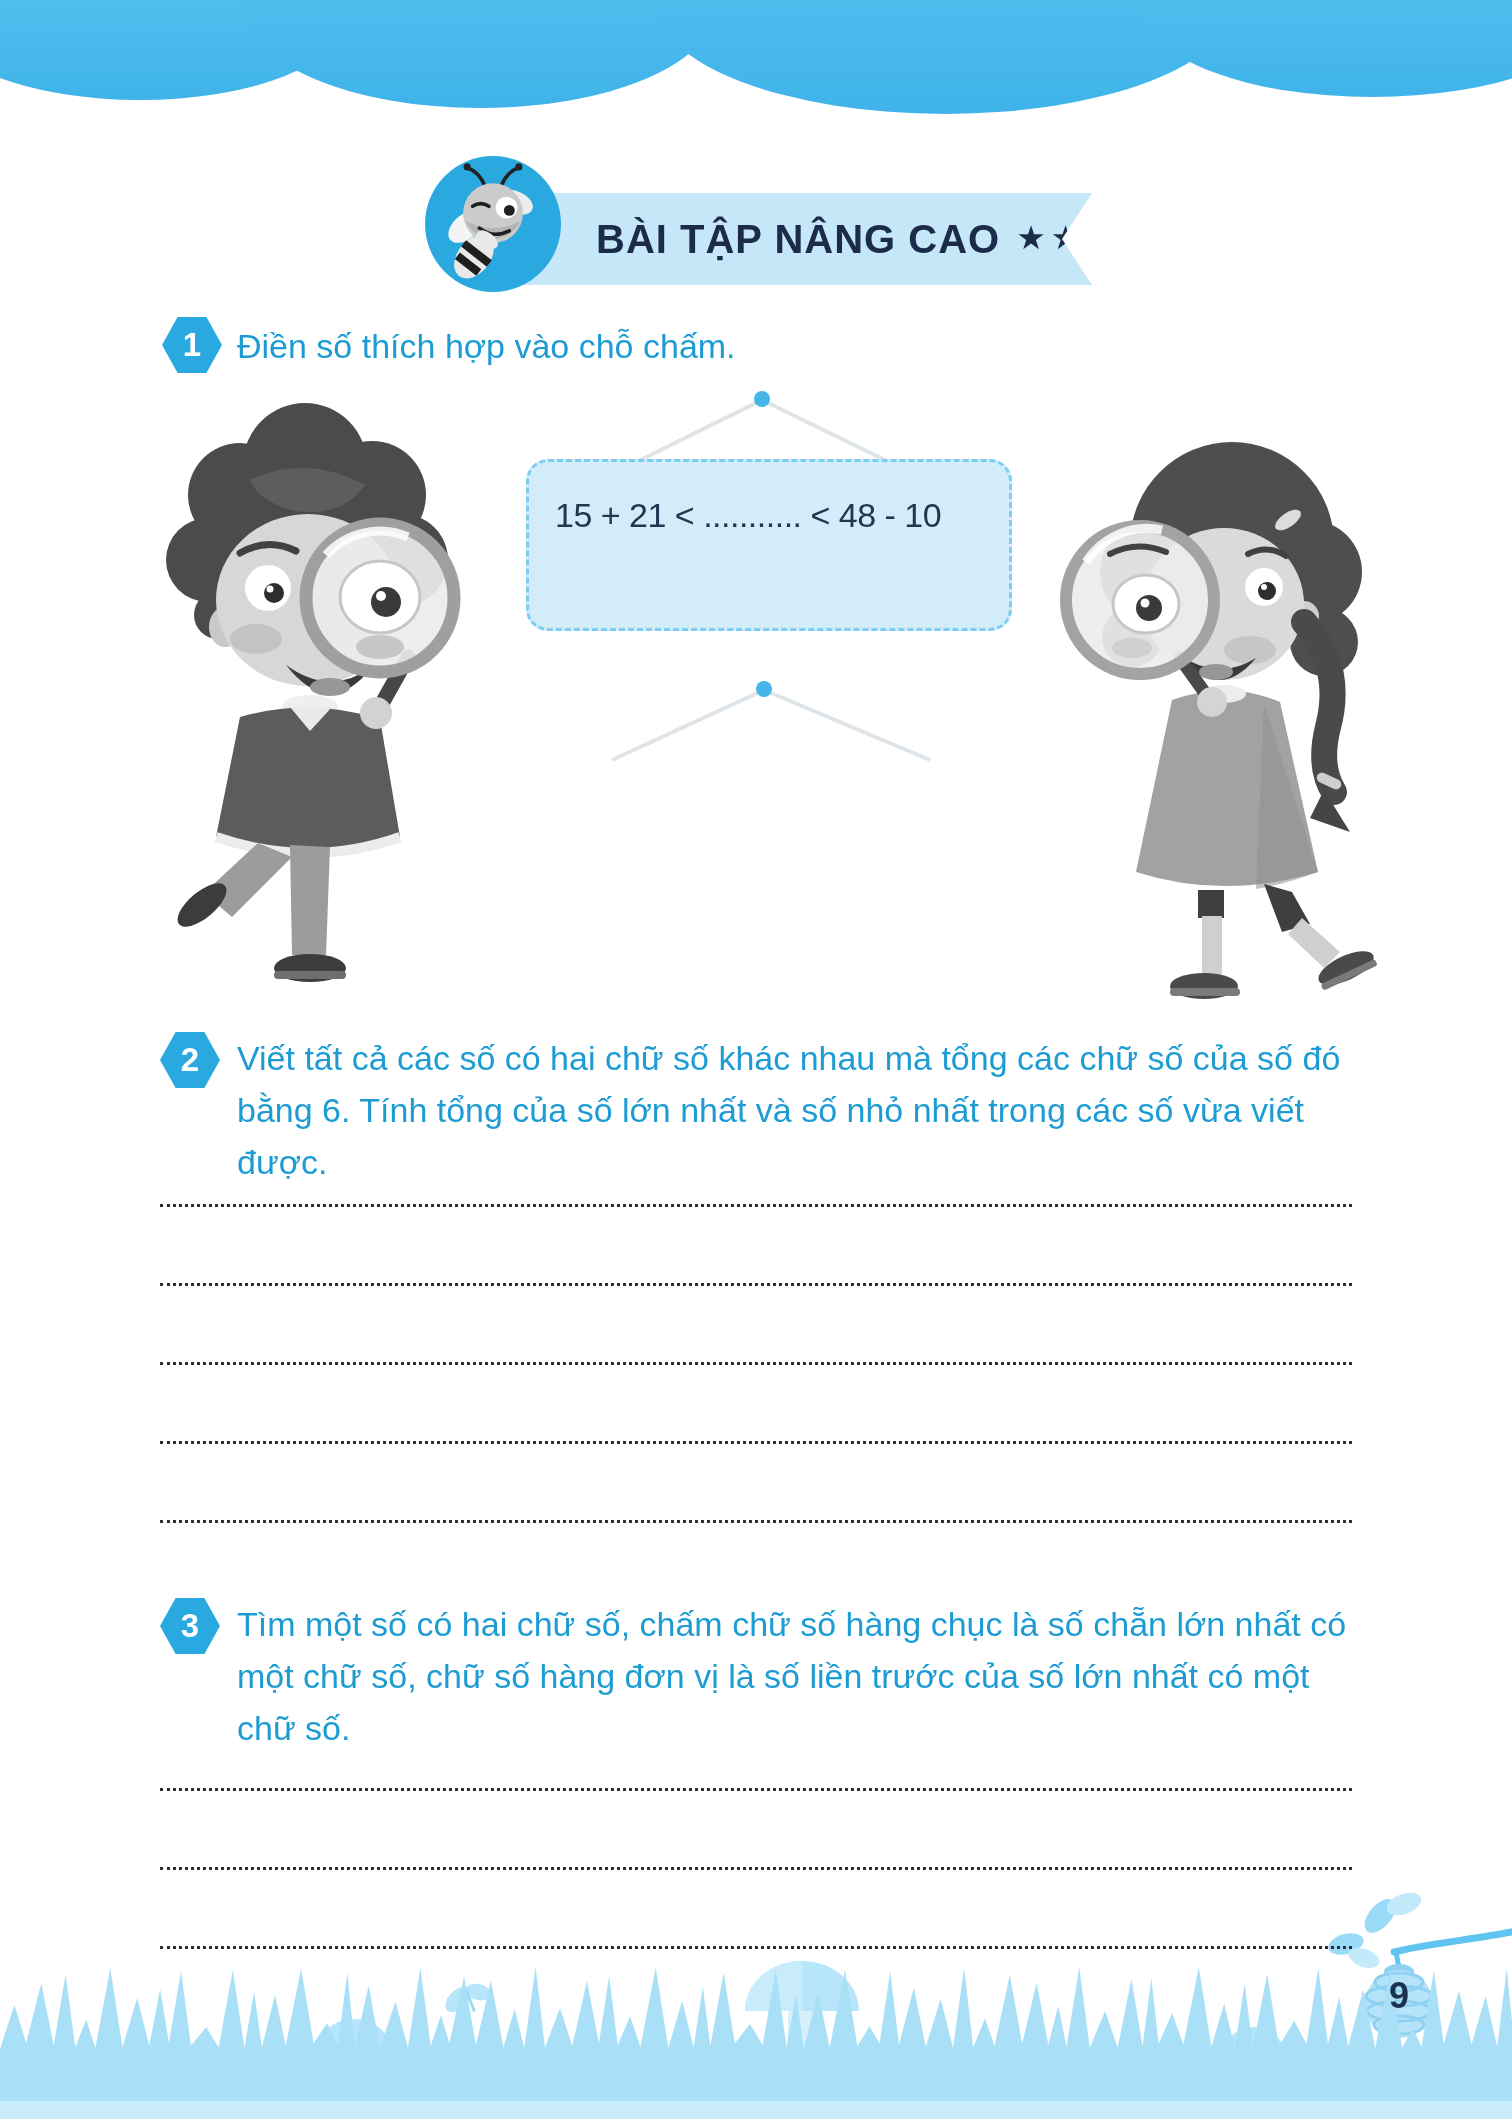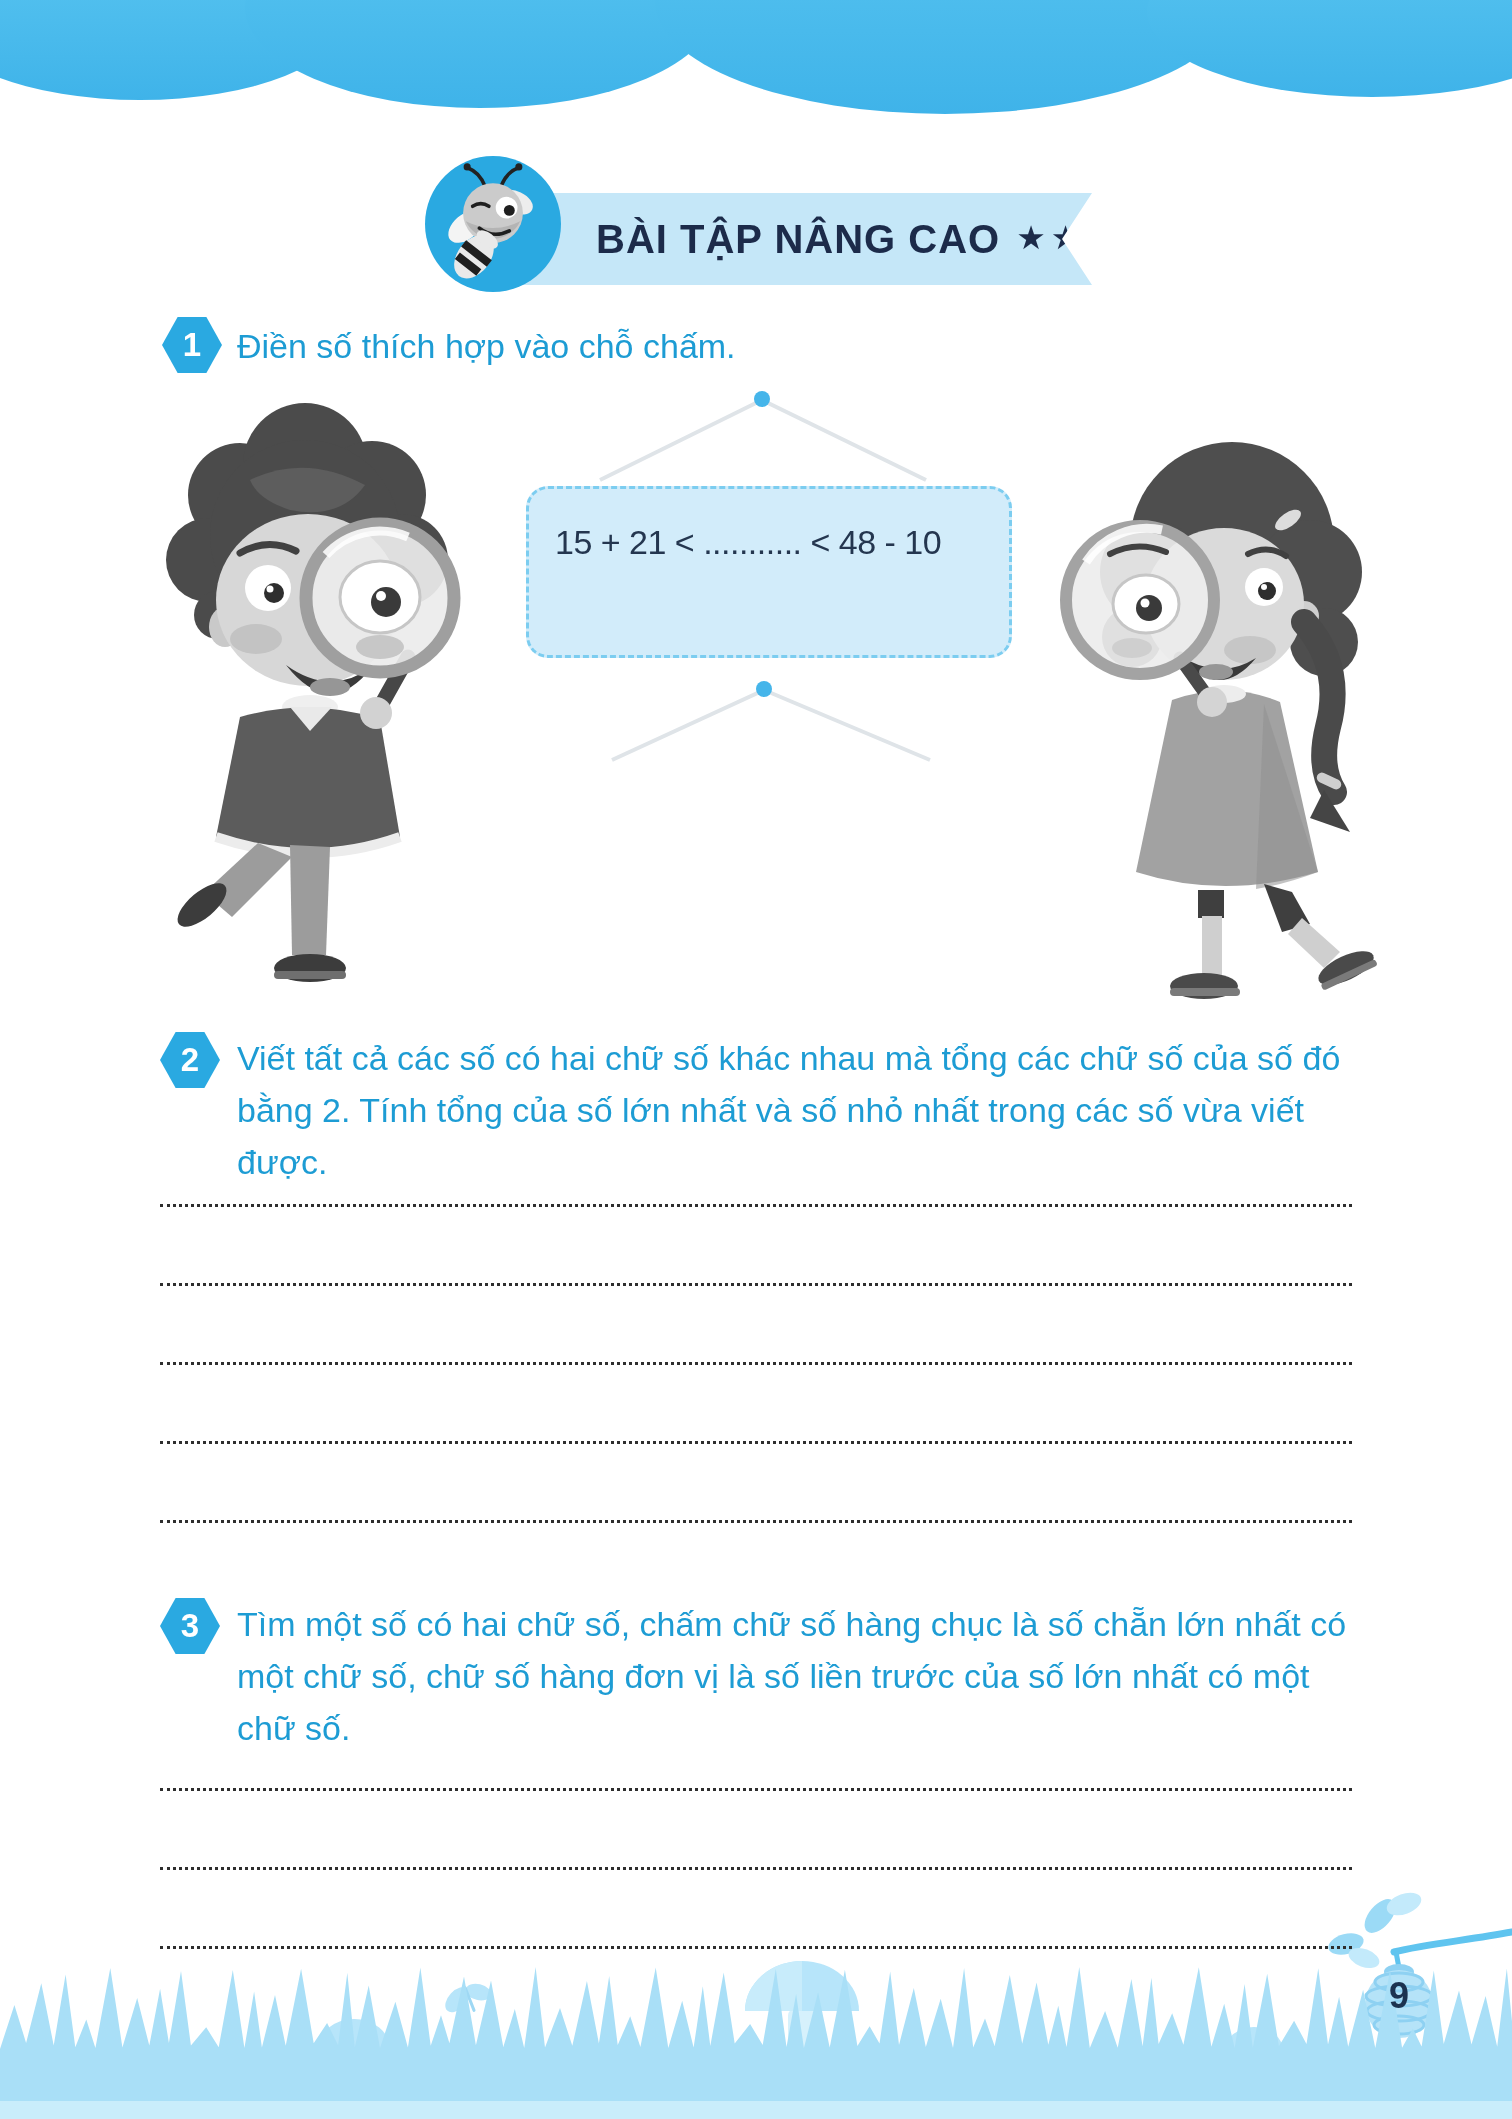--- a/index.html
+++ b/index.html
@@ -205,26 +205,26 @@
       <circle cx="88" cy="168" r="74" fill="#ededed" fill-opacity="0.92" stroke="#a3a3a3" stroke-width="12"></circle>
       <path d="M34,130 A72,72 0 0 1 110,98" stroke="#ffffff" stroke-width="9" fill="none" opacity="0.85"></path>
       <path d="M58,122 Q85,108 114,120" stroke="#414141" stroke-width="6" fill="none" stroke-linecap="round"></path>
       <ellipse cx="94" cy="172" rx="33" ry="29" fill="#fff" stroke="#c6c6c6" stroke-width="3"></ellipse>
       <circle cx="97" cy="176" r="13" fill="#3a3a3a"></circle>
         <circle cx="93" cy="171" r="4.5" fill="#fff"></circle>
       <ellipse cx="80" cy="216" rx="20" ry="10" fill="#cfcfcf"></ellipse>
     </g>
   </svg>
 
-  <div class="fill-box" style="left:526px;top:486px">
+  <div class="fill-box" style="left:526px;top:459px">
     <div class="math-line">15 + 21 &lt; ........... &lt; 48 - 10</div>
   </div>
 
   <div class="hex" style="left:160px;top:1032px">2</div>
-  <div class="prompt" style="left:237px;top:1032px;width:1118px">Viết tất cả các số có hai chữ số khác nhau mà tổng các chữ số của số đó bằng 2. Tính tổng của số lớn nhất và số nhỏ nhất trong các số vừa viết được.</div>
+  <div class="prompt" style="left:237px;top:1032px;width:1118px">Viết tất cả các số có hai chữ số khác nhau mà tổng các chữ số của số đó bằng 6. Tính tổng của số lớn nhất và số nhỏ nhất trong các số vừa viết được.</div>
   <div class="answer-lines" style="top:1128px">
       <div class="dotted-line"></div>
       <div class="dotted-line"></div>
       <div class="dotted-line"></div>
       <div class="dotted-line"></div>
       <div class="dotted-line"></div>
     </div>
 
   <div class="hex" style="left:160px;top:1598px">3</div>
   <div class="prompt" style="left:237px;top:1598px;width:1118px">Tìm một số có hai chữ số, chấm chữ số hàng chục là số chẵn lớn nhất có một chữ số, chữ số hàng đơn vị là số liền trước của số lớn nhất có một chữ số.</div>

